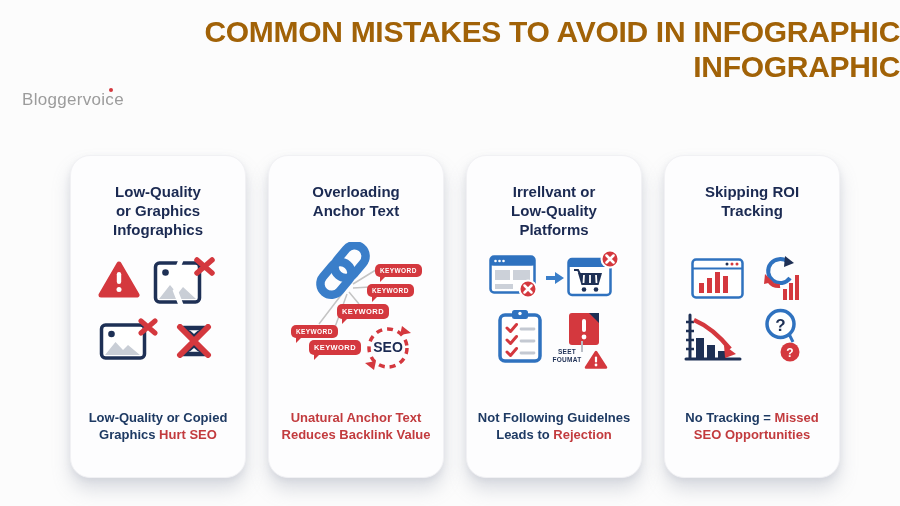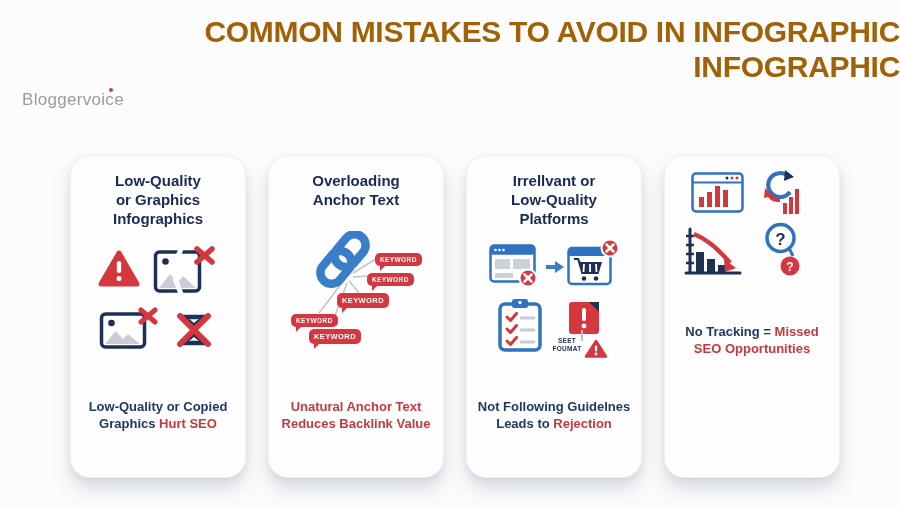--- a/index.html
+++ b/index.html
@@ -6,21 +6,21 @@
   .canvas{position:relative;width:900px;height:506px;background:#fcfcfc;overflow:hidden;
           font-family:"Liberation Sans",sans-serif;}
   .main-title{position:absolute;top:14px;left:0;width:100%;text-align:right;
               color:#a16207;font-weight:bold;font-size:30px;line-height:35px;letter-spacing:-0.3px;}
   .logo{position:absolute;left:22px;top:90px;color:#9c9c9c;font-weight:normal;font-size:17px;letter-spacing:.3px;}
   .logo .logo-dot{position:absolute;left:87px;top:-2px;width:4px;height:4px;border-radius:50%;background:#d4383e;}
   .cards-row{position:absolute;left:70px;top:155px;width:770px;height:323px;display:flex;gap:22px;}
   .card{width:176px;height:323px;background:#fdfdfe;border-radius:20px;border:1px solid #f1f1f4;
         box-sizing:border-box;position:relative;
         box-shadow:0 12px 18px rgba(140,148,165,.28),0 3px 6px rgba(140,148,165,.15);}
-  .card-title{margin-top:15px;height:60px;text-align:center;color:#1b2a52;font-weight:bold;
+  .card-title{margin-top:26px;height:60px;text-align:center;color:#1b2a52;font-weight:bold;
               font-size:15px;line-height:19px;}
   .icon-zone{position:relative;height:162px;}
   .caption{text-align:center;font-weight:bold;font-size:13px;line-height:17px;padding:0 7px;margin-top:5px;}
   .caption .navy{color:#1e3a63;}
   .caption .red{color:#c23b3e;}
   .abs{position:absolute;}
   .zone-svg{position:absolute;left:0;top:0;}
   .keyword-tag{position:absolute;background:#d4383e;color:#fff;font-weight:bold;font-size:6.5px;
                letter-spacing:.4px;padding:3px 5px;border-radius:5px;z-index:2;}
   .keyword-tag::after{content:"";position:absolute;left:5px;bottom:-5px;border:3px solid transparent;
@@ -97,20 +97,28 @@
           <g transform="translate(74,28) rotate(40)" stroke="#3a7ec9" stroke-width="8.5" fill="none">
             <rect x="-11" y="-29" width="22" height="36" rx="11"></rect>
             <rect x="-11" y="-7" width="22" height="36" rx="11"></rect>
           </g>
         </svg>
         <div class="keyword-tag" style="left:106px;top:22px">KEYWORD</div>
         <div class="keyword-tag" style="left:98px;top:42px">KEYWORD</div>
         <div class="keyword-tag" style="left:68px;top:62px;font-size:7.5px">KEYWORD</div>
         <div class="keyword-tag" style="left:22px;top:83px">KEYWORD</div>
         <div class="keyword-tag" style="left:40px;top:98px;font-size:7.5px">KEYWORD</div>
+        <div class="seo-wrap">
+          <svg width="48" height="48" viewBox="0 0 48 48">
+            <circle cx="24" cy="24" r="19" stroke="#d4383e" stroke-width="3.5" stroke-dasharray="6 5" fill="none"></circle>
+            <path d="M38 2 L47 9 L36 11 Z" fill="#d4383e"></path>
+            <path d="M10 46 L1 39 L12 37 Z" fill="#d4383e"></path>
+          </svg>
+          <span class="seo-label">SEO</span>
+        </div>
       </div>
       <div class="caption">
         <span class="red">Unatural Anchor Text Reduces Backlink Value</span>
       </div>
     </div>
 
     <div class="card">
       <div class="card-title">
         <div>Irrellvant or</div>
         <div>Low-Quality</div>
@@ -170,20 +178,24 @@
           <rect x="10.9" y="6.5" width="2.2" height="6" rx="1.1" fill="#fff"></rect>
           <circle cx="12" cy="15" r="1.4" fill="#fff"></circle>
         </svg>
       </div>
       <div class="caption">
         <span class="navy">Not Following Guidelnes Leads to </span><span class="red">Rejection</span>
       </div>
     </div>
 
     <div class="card">
+      <div class="card-title">
+        <div>Skipping ROI</div>
+        <div>Tracking</div>
+      </div>
       <div class="icon-zone">
         <svg class="abs" style="left:26px;top:16px" width="53" height="42" viewBox="0 0 53 42">
           <rect x="1.5" y="1.5" width="50" height="38" rx="3.5" fill="#fff" stroke="#2f72bf" stroke-width="2.5"></rect>
           <path d="M1.5 10.5 H51.5" stroke="#2f72bf" stroke-width="2.2"></path>
           <circle cx="36" cy="6" r="1.5" fill="#1e3055"></circle>
             <circle cx="41" cy="6" r="1.5" fill="#d4383e"></circle>
             <circle cx="46" cy="6" r="1.5" fill="#d4383e"></circle>
           <rect x="8" y="25" width="5" height="10" fill="#d4383e"></rect>
           <rect x="16" y="20" width="5" height="15" fill="#d4383e"></rect>
           <rect x="24" y="14" width="5" height="21" fill="#d4383e"></rect>

